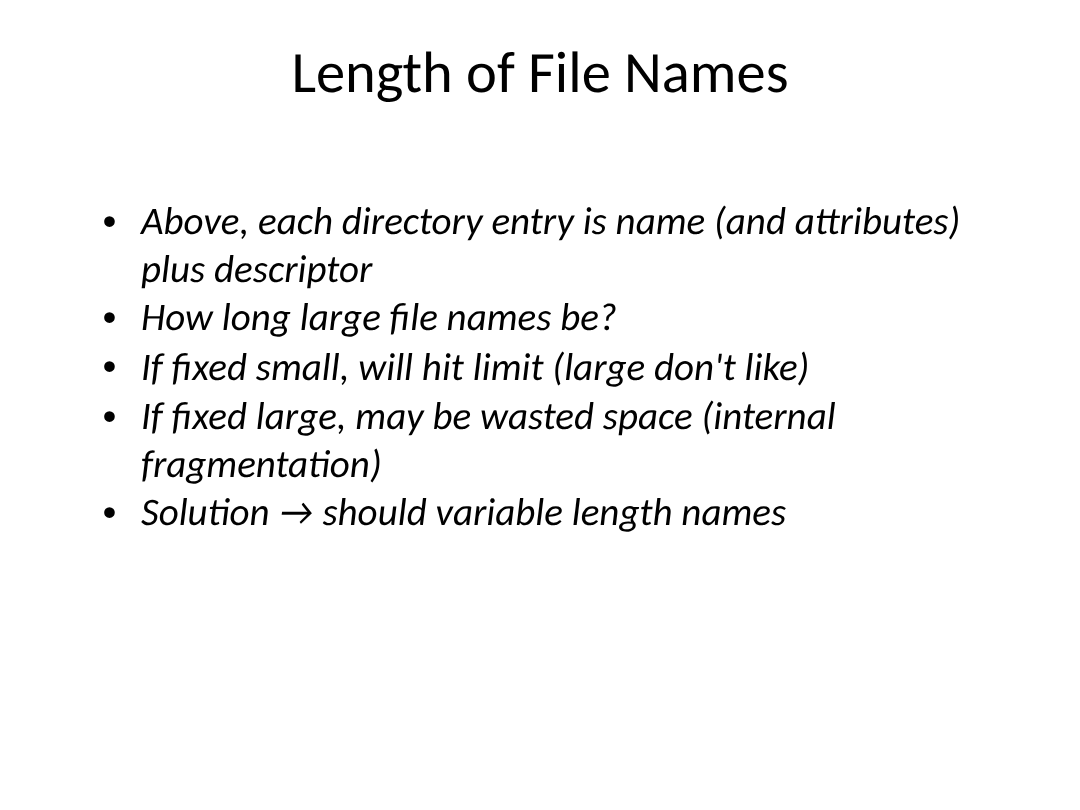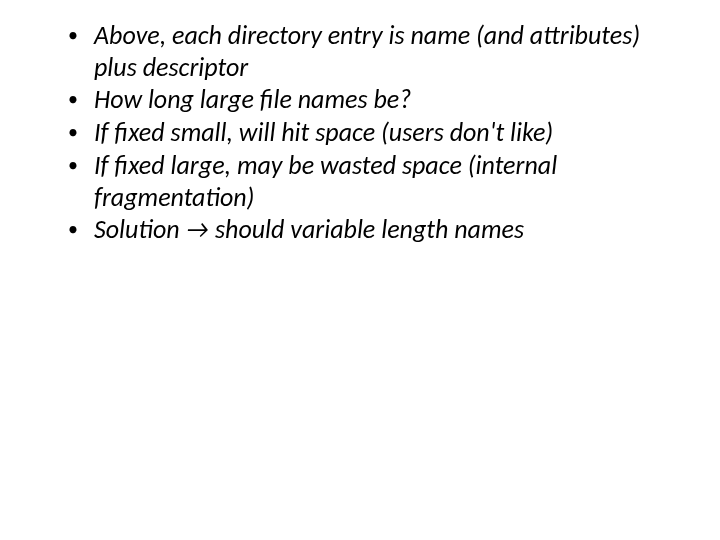--- a/index.html
+++ b/index.html
@@ -46,32 +46,33 @@
     }
     .bullet-text {
       flex: 1;
       font-style: italic;
     }
   </style>
 </head>
 <body>
 
 <div class="slide">
+  <h1 class="title">Length of File Names</h1>
   <div class="content">
     <div class="bullet-item">
       <span class="bullet-marker">•</span>
       <span class="bullet-text">Above, each directory entry is name (and attributes) plus descriptor</span>
     </div>
     <div class="bullet-item">
       <span class="bullet-marker">•</span>
       <span class="bullet-text">How long large file names be?</span>
     </div>
     <div class="bullet-item">
       <span class="bullet-marker">•</span>
-      <span class="bullet-text">If fixed small, will hit space (users don't like)</span>
+      <span class="bullet-text">If fixed small, will hit limit (large don't like)</span>
     </div>
     <div class="bullet-item">
       <span class="bullet-marker">•</span>
       <span class="bullet-text">If fixed large, may be wasted space (internal fragmentation)</span>
     </div>
     <div class="bullet-item">
       <span class="bullet-marker">•</span>
       <span class="bullet-text">Solution → should variable length names</span>
     </div>
   </div>

